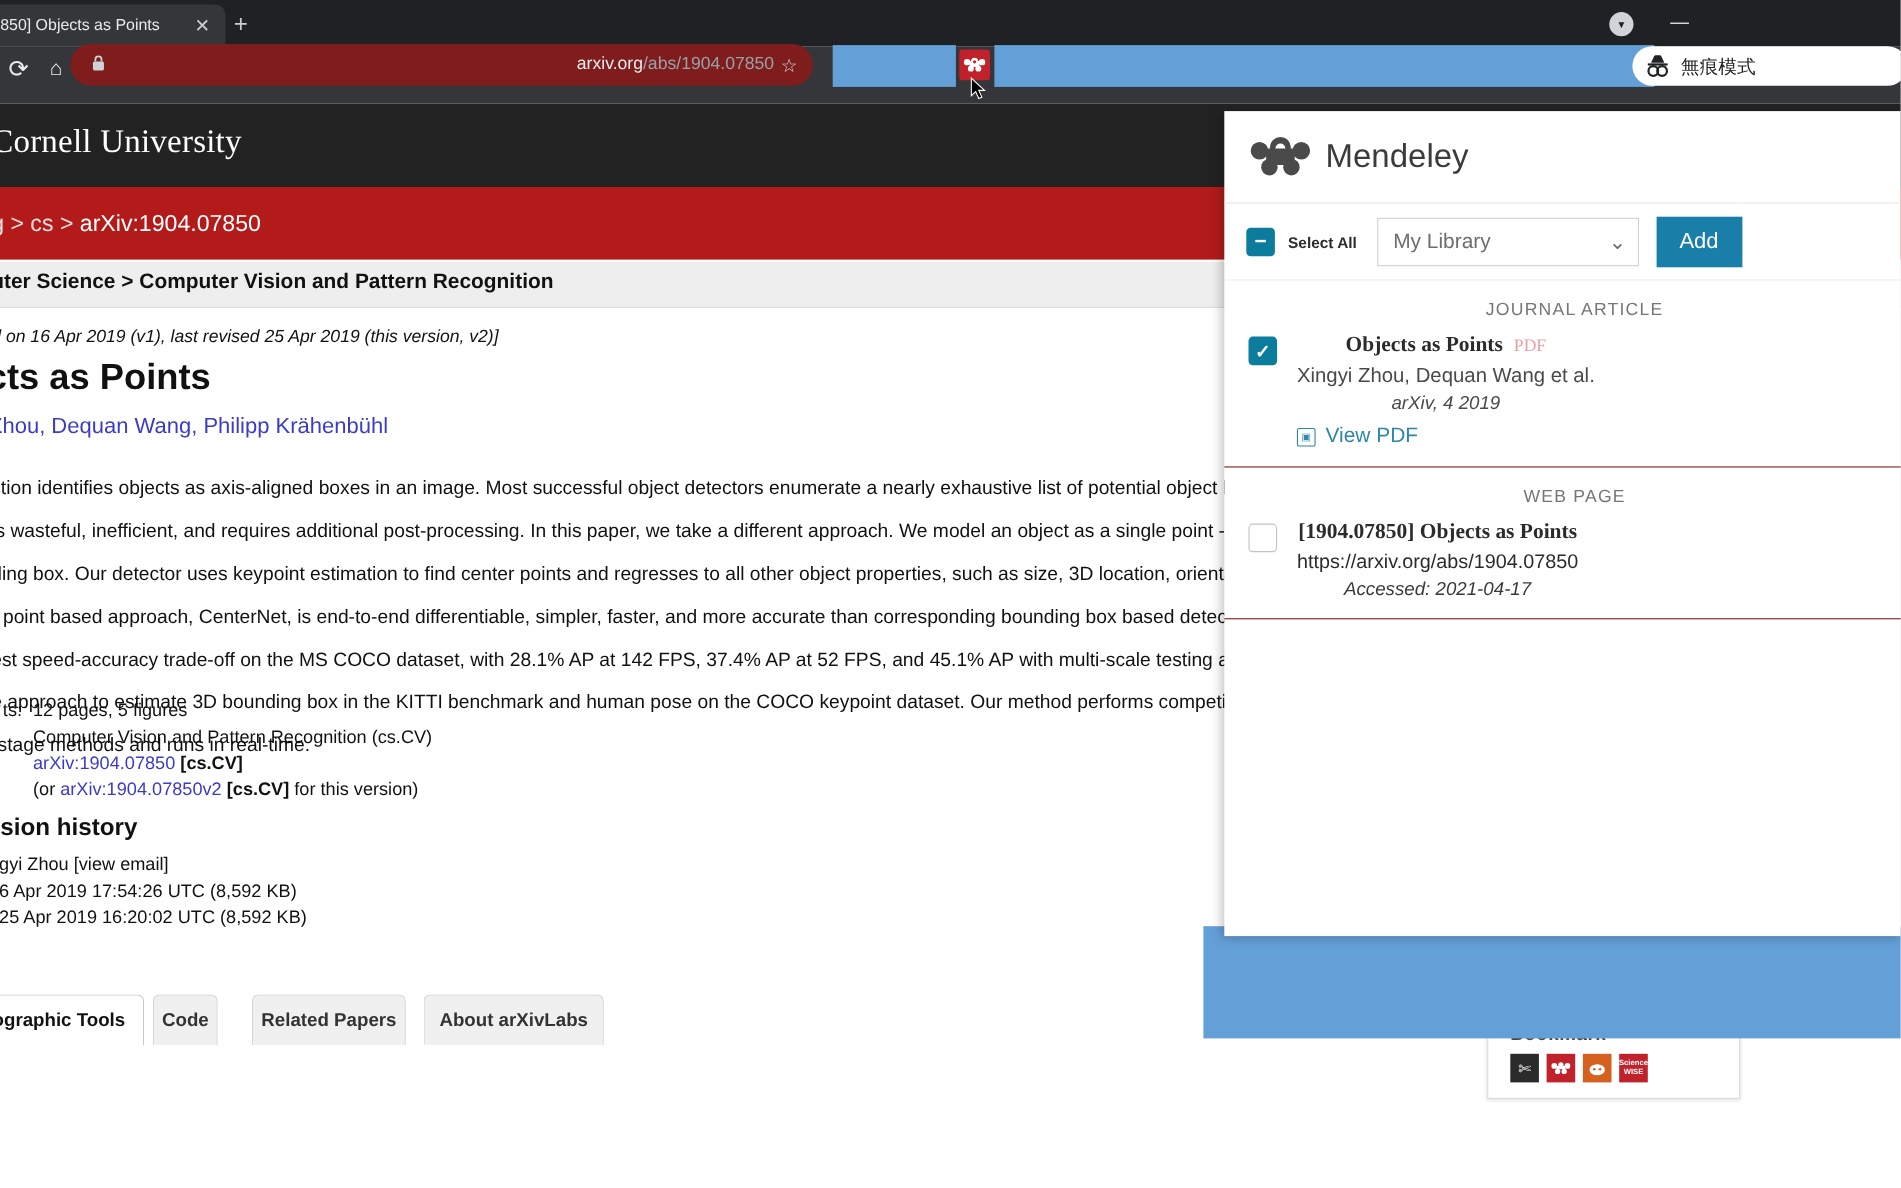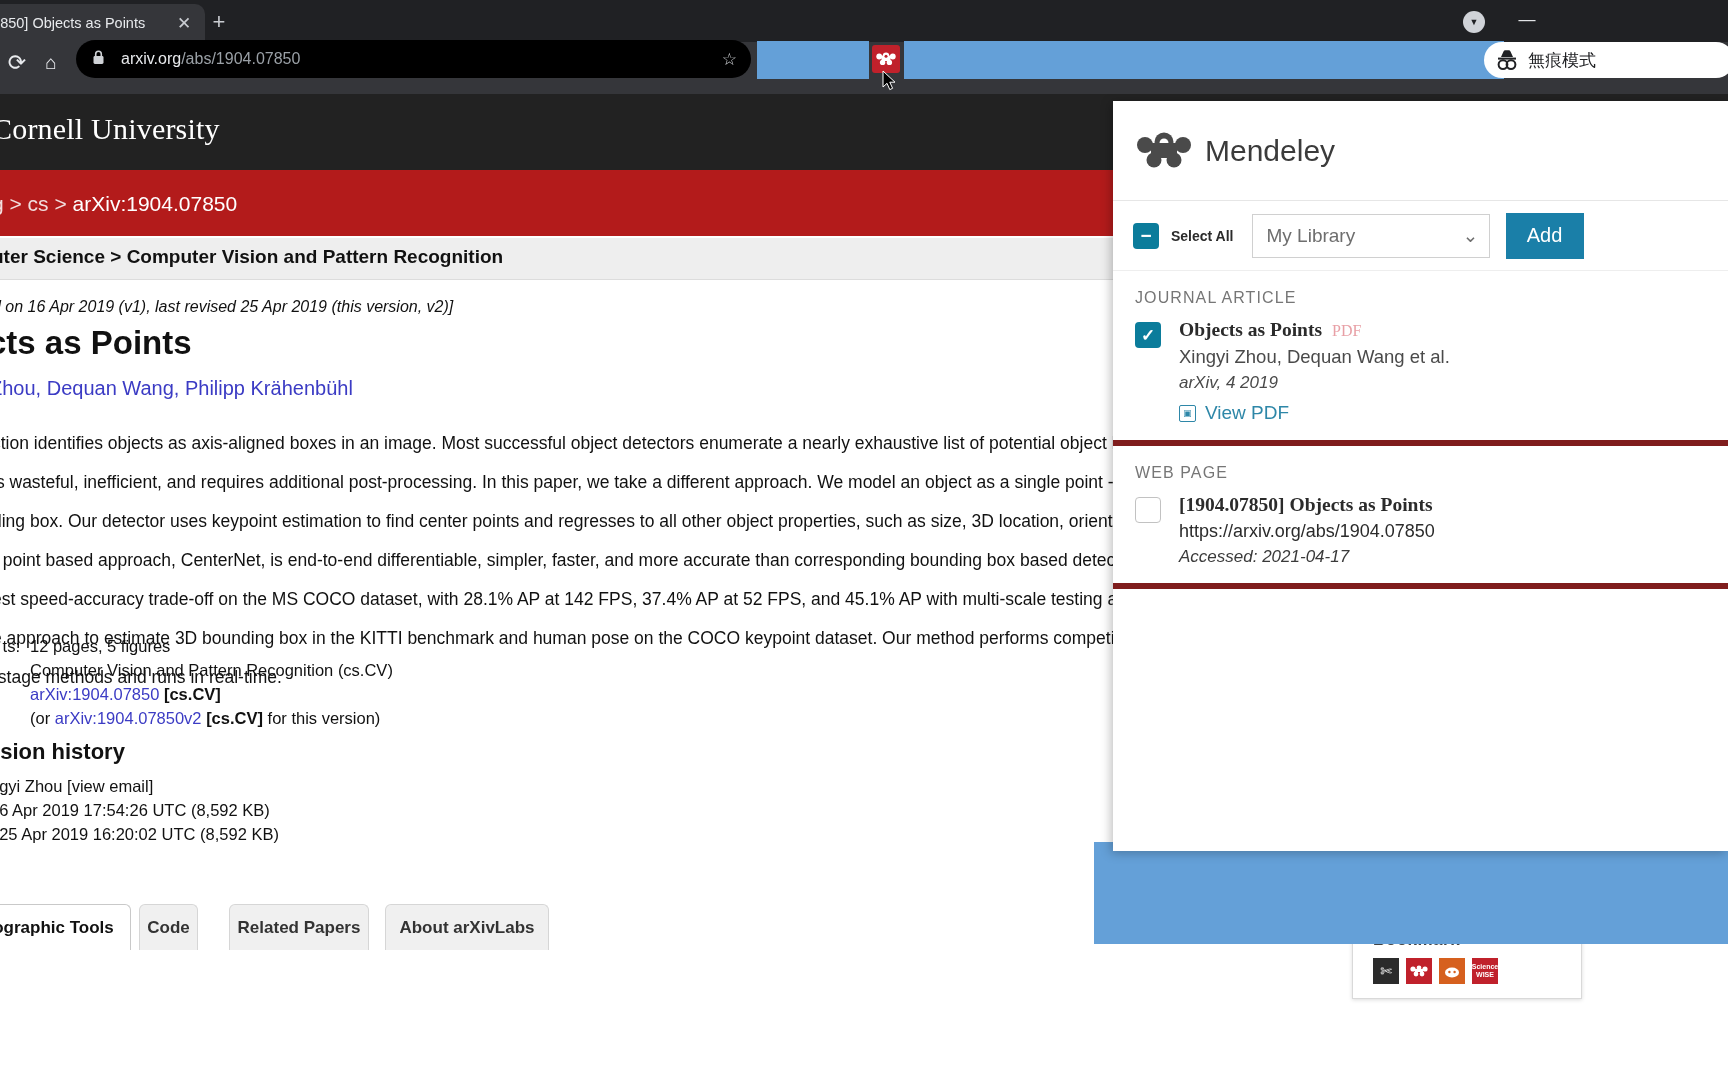--- a/index.html
+++ b/index.html
@@ -51,23 +51,23 @@
   }
   .nav-reload {
     position: absolute; left: 0px; top: 46px; width: 34px; height: 34px;
     color: #e8eaed; font-size: 22px; text-align: center; line-height: 33px;
   }
   .nav-home {
     position: absolute; left: 34px; top: 47px; width: 34px; height: 32px;
     color: #e8eaed; font-size: 19px; text-align: center; line-height: 32px;
   }
   .omnibox {
-    position: absolute; left: 76px; top: 40px; width: 675px; height: 38px;
-    background: #000000; border-radius: 19px;
-    display: flex; align-items: center; padding: 0 14px 0 16px;
+    position: absolute; left: 64px; top: 40px; width: 675px; height: 38px;
+    background: #7f1d1d; border-radius: 19px;
+    display: flex; align-items: center; padding: 0 14px 0 16px; text-align: right;
   }
   .lock-icon { width: 16px; color: #cfd2d6; font-size: 13px; margin-right: 13px; }
   .url-text { flex: 1; font-size: 16px; color: #9aa0a6; white-space: nowrap; }
   .url-text b { color: #e8eaed; font-weight: normal; }
   .star-icon { color: #cfd2d6; font-size: 17px; margin-left: 6px; }
 
   
   .sel-block-a {
     position: absolute; left: 757px; top: 41px; width: 112px; height: 38px;
     background: #64a0d8;
@@ -193,21 +193,21 @@
     width: 26px; height: 26px; display: flex; align-items: center;
     justify-content: center; font-size: 14px; color: #fff;
   }
 
   
   .mendeley-panel {
     position: absolute; left: 1113px; top: 101px; width: 615px; height: 750px;
     background: #ffffff; box-shadow: -2px 2px 10px rgba(0,0,0,0.26);
   }
   .m-header {
-    height: 100px; display: flex; align-items: center; padding-left: 22px;
+    height: 84px; display: flex; align-items: center; padding-left: 22px;
     border-bottom: 1px solid #e6e6e6;
   }
   .m-logo { width: 58px; height: 40px; flex: none; }
   .m-wordmark {
     font-size: 30px; color: #3b3b3b; margin-left: 12px;
     font-family: "Liberation Sans", sans-serif;
   }
   .m-actionbar {
     height: 70px; display: flex; align-items: center; padding-left: 20px;
     border-bottom: 1px solid #eeeeee;
@@ -225,21 +225,21 @@
     margin-left: 18px; width: 238px; height: 44px; border: 1px solid #d0d0d0;
     background: #fff; display: flex; align-items: center;
     padding: 0 10px 0 14px; color: #6e6e6e; font-size: 19px;
   }
   .m-select .m-select-val { flex: 1; white-space: nowrap; }
   .m-add-btn {
     margin-left: 16px; height: 46px; min-width: 78px; background: #1a7fa8;
     color: #fff; font-size: 20px; display: flex; align-items: center;
     justify-content: center; padding: 0 16px; flex: none;
   }
-  .m-section { padding: 18px 0 16px 22px; border-bottom: 6px solid #7f1d1d; }
+  .m-section { padding: 18px 0 16px 22px; border-bottom: 1px solid #7f1d1d; text-align: center; }
   .m-section-title {
     font-size: 16px; color: #767676; letter-spacing: 1.1px;
     margin-bottom: 12px;
   }
   .m-item { display: flex; }
   .m-check {
     width: 26px; height: 26px; border-radius: 4px; flex: none; margin-top: 3px;
     display: flex; align-items: center; justify-content: center;
     font-size: 17px; font-weight: bold;
   }

